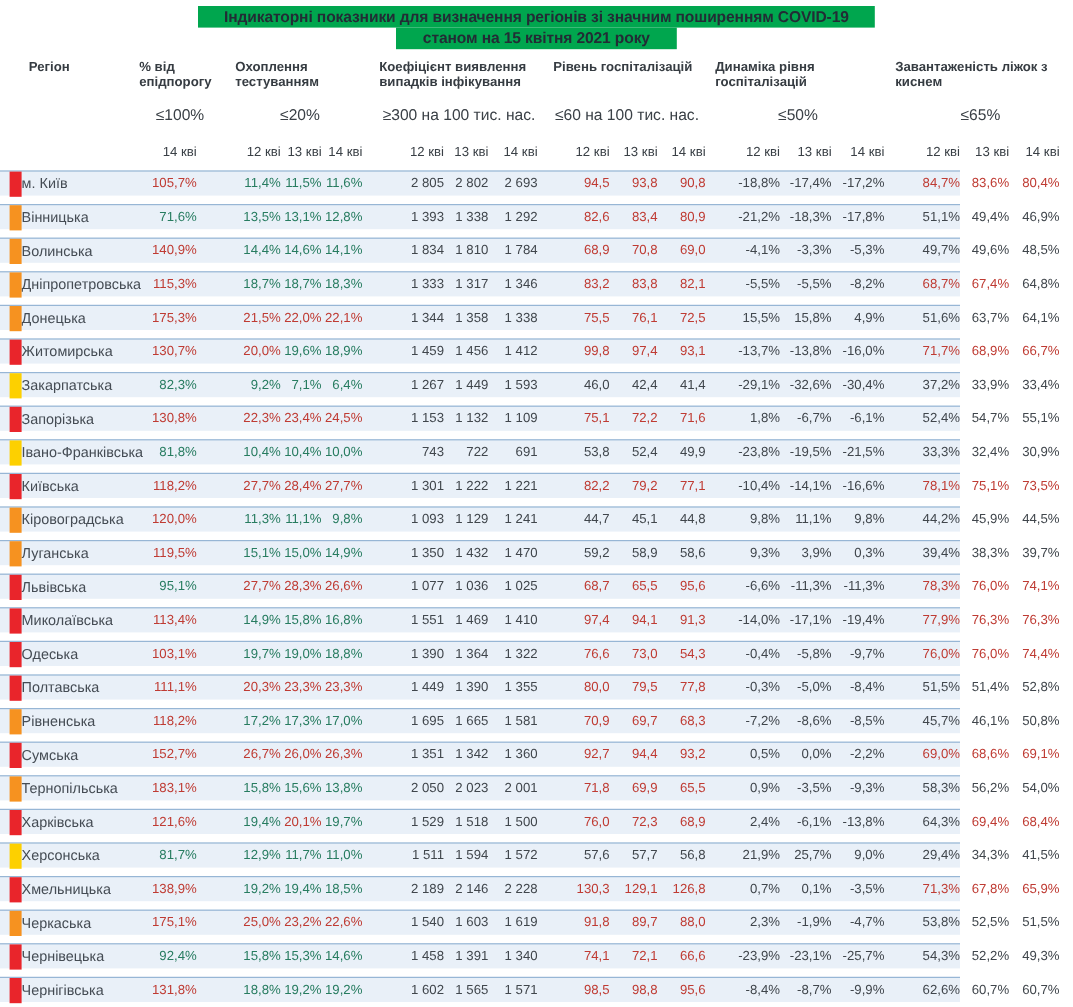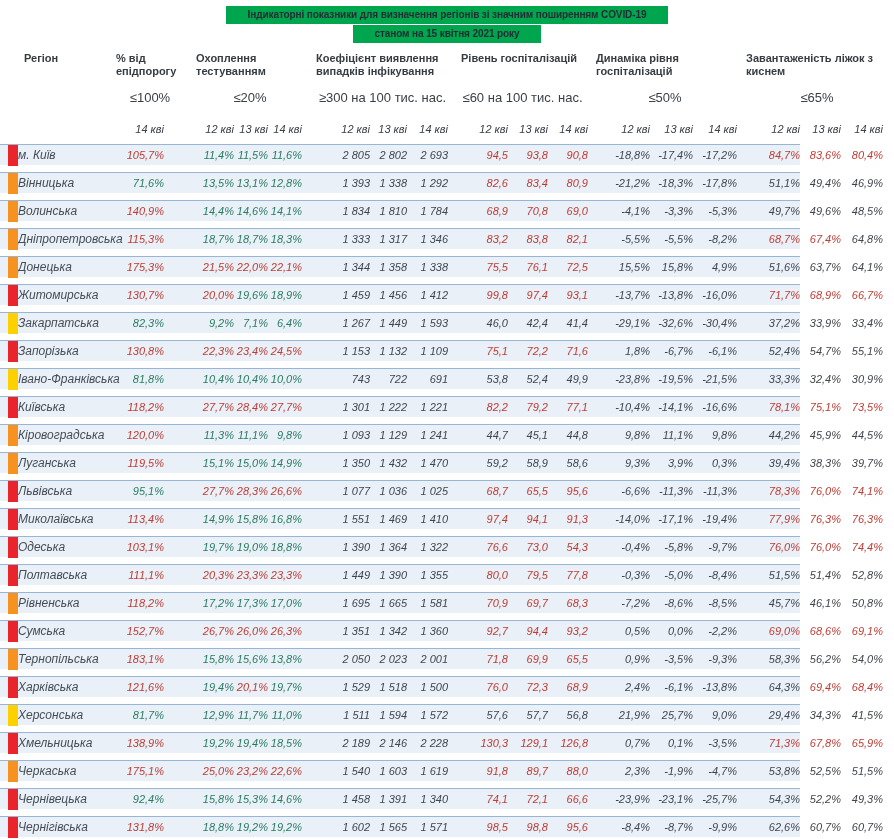--- a/index.html
+++ b/index.html
@@ -2,37 +2,37 @@
 <html><head>
 <meta charset="utf-8">
 <style>
   * { margin:0; padding:0; box-sizing:border-box; }
   html,body { width:894px; height:839px; background:#ffffff; overflow:hidden;
     font-family:"Liberation Sans","DejaVu Sans",sans-serif; }
   .page { width:894px; height:839px; position:relative; overflow:hidden; }
 
   
   .title-block { text-align:center; padding-top:5px; line-height:16px; }
-  .title-line { display:inline-block; font-weight:bold; font-size:10px;
+  .title-line { display:inline-block; font-weight:bold; font-size:13px;
     color:#222c35; background:#00a64e; padding:1px 22px; letter-spacing:-0.1px; }
 
   
   .hdr-grid { display:grid; grid-template-columns:110px 80px 120px 145px 135px 150px 154px;
     width:804px; align-items:start; }
   .hdr-name { font-weight:bold; font-size:11px; color:#363c42; text-align:left;
     line-height:13px; padding:0 6px; }
   .hdr-region { font-weight:bold; font-size:11px; color:#363c42; text-align:left;
     padding-left:24px; }
   .hdr-row-names { margin-top:9px; min-height:38px; }
   .hdr-row-thresh { margin-top:0; height:18px; }
   .hdr-thresh { font-size:13px; color:#3a4046; text-align:center; }
 
   .cols-grid { display:grid;
     grid-template-columns:124px 40px 70px 34px 34px 68px 37px 41px 60px 40px 40px 62px 43px 44px 63px 41px 42px;
-    width:800px; align-items:center;font-style:italic; }
+    width:800px; align-items:center; }
   .date-row { margin-top:12px; height:18px; }
   .date-cell { font-size:11px; color:#3a4046; text-align:right; white-space:nowrap; }
 
   
   .tbody { margin-top:6px; }
   .row { height:21px; margin-bottom:7px; background:#e9f0f8; border-top:1px solid #97b6d5;
     position:relative; }
   .marker { position:absolute; left:8px; top:0px; width:10px; height:21px; }
   .m-red    { background:#e9252b; }
   .m-orange { background:#f69220; }

